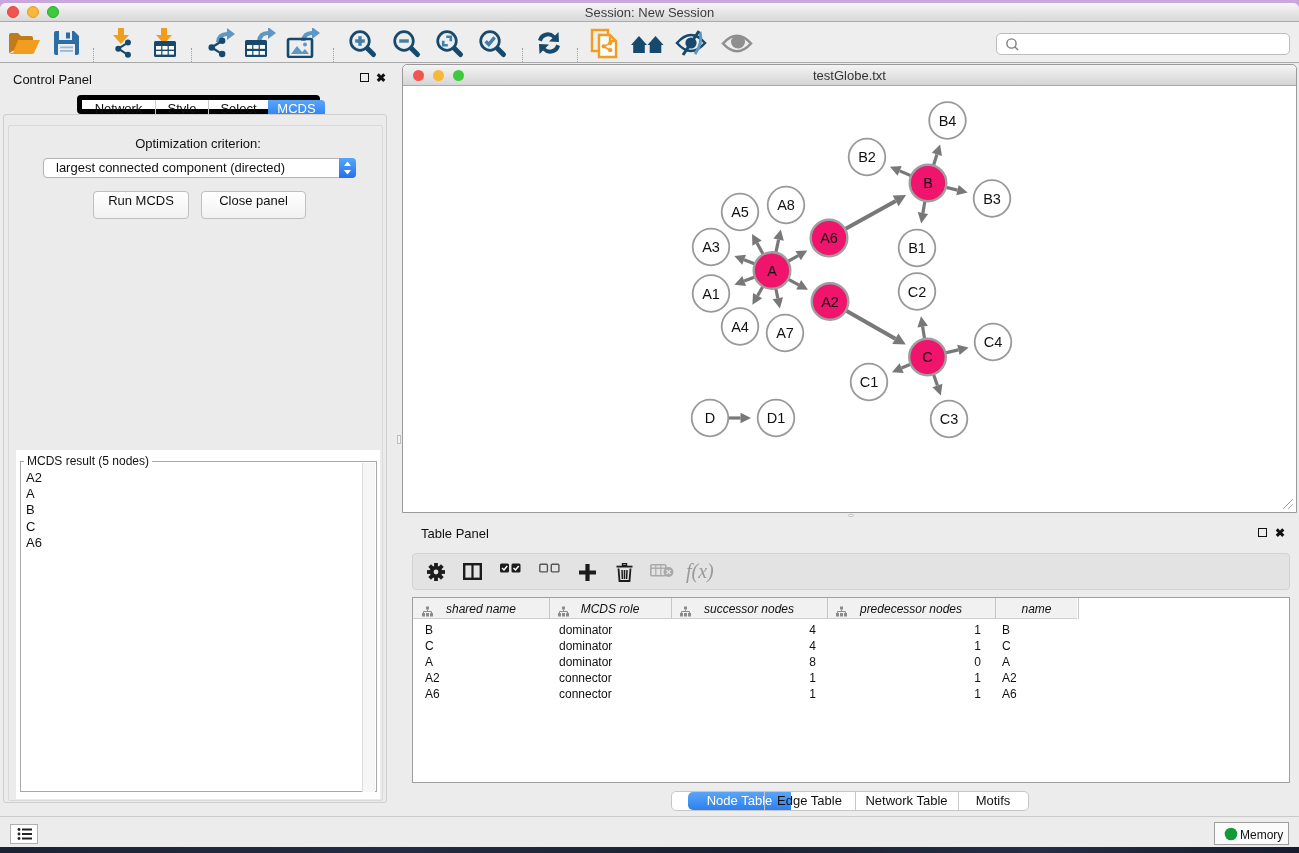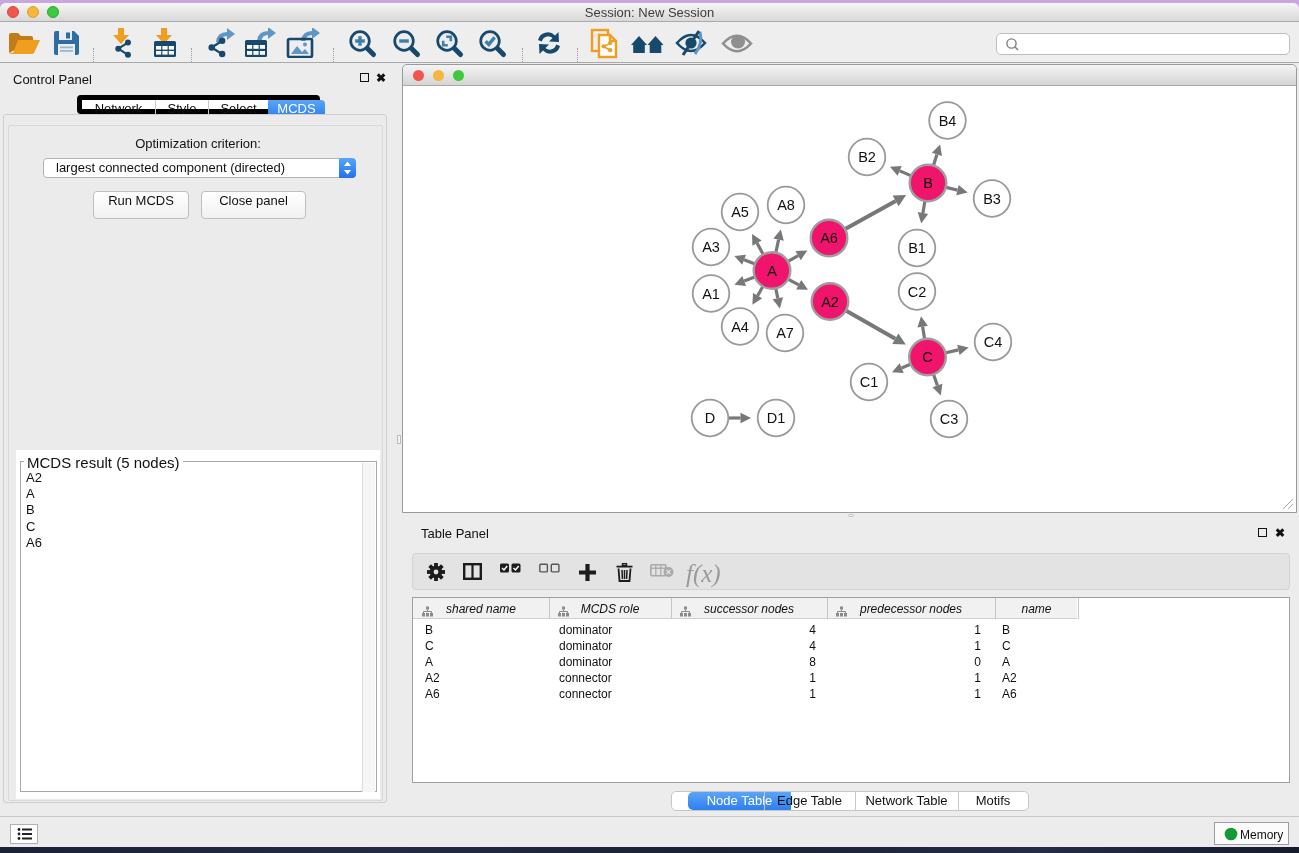--- a/index.html
+++ b/index.html
@@ -43,36 +43,36 @@
 #dropdown { position:absolute; left:43px; top:158px; width:312px; height:20px;
   background:#fff; border:1px solid #b3b3b3; border-radius:4px;
   font-size:13px; color:#111; line-height:18px; padding-left:12px; }
 #stepper { position:absolute; left:295px; top:-1px; width:17px; height:20px;
   background:linear-gradient(#55a7f8,#2470ee); border-radius:0 4px 4px 0; }
 #mcdsbox { position:absolute; left:16px; top:450px; width:364px; height:349px;
   background:#fff; }
 #fieldset { position:absolute; left:4px; top:11px; width:357px; height:331px;
   border:1px solid #a8a8a8; }
 #legend { position:absolute; left:3px; top:-8px; background:#fff;
-  padding:0 3px; font-size:15px; color:#111; }
+  padding:0 3px; font-size:12px; color:#111; }
 #mlist { position:absolute; left:5px; top:8px; font-size:13px; color:#111;
   line-height:16.2px; }
 #mscroll { position:absolute; right:1px; top:1px; width:13px; height:329px;
   background:#f6f6f6; border-left:1px solid #ddd; }
 #netwin { position:absolute; left:402px; top:64px; width:895px; height:449px;
   border:1px solid #9a9a9a; border-radius:5px 5px 0 0; background:#fff; }
 #nettitle { position:absolute; left:0; top:0; width:893px; height:21px;
   background:linear-gradient(#f4f4f4,#d5d5d5); border-radius:5px 5px 0 0;
   border-bottom:1px solid #a9a9a9; }
 .tls { position:absolute; width:11px; height:11px; border-radius:50%; top:5px; }
 #tpanel-title { position:absolute; left:421px; top:526px; }
 #tptool { position:absolute; left:412px; top:553px; width:878px; height:37px;
   background:#e3e3e3; border:1px solid #d2d2d2; border-radius:4px; }
 #fx { position:absolute; left:686px; top:560px; font-family:"Liberation Serif",serif;
-  font-style:italic; font-size:25px; color:#9a9a9a; }
+  font-style:italic; font-size:20px; color:#9a9a9a; }
 #tbl { position:absolute; left:412px; top:597px; width:878px; height:186px;
   background:#fff; border:1px solid #9f9f9f; }
 #thead { position:absolute; left:0; top:0; width:664px; height:21px;
   background:#f1f1f1; border-bottom:1px solid #cfcfcf; }
 .hdiv { position:absolute; top:0; width:1px; height:21px; background:#c6c6c6; }
 .hlabel { position:absolute; top:4px; font-size:12px; color:#111; text-align:center;font-style:italic; }
 .cell { position:absolute; font-size:12px; color:#111; }
 .treeic { position:absolute; top:5px; }
 #btabs { position:absolute; left:671px; top:791px; width:358px; height:20px;
   background:#fff; border:1px solid #c6c6c6; border-radius:5px; }
@@ -264,20 +264,21 @@
       <div id="legend">MCDS result (5 nodes)</div>
   <div id="mlist">A2<br>A<br>B<br>C<br>A6</div>
   <div id="mscroll"></div>
     </div>
 </div>
 <div id="netwin">
   <div id="nettitle">
     <div class="tls" style="left:10px;background:#f1554d"></div>
     <div class="tls" style="left:30px;background:#f5b73c"></div>
     <div class="tls" style="left:50px;background:#3ec93f"></div>
+    <div style="position:absolute;top:3px;width:100%;text-align:center;font-size:13px;color:#333">testGlobe.txt</div>
   </div>
   <svg style="position:absolute;right:2px;bottom:2px" width="12" height="12">
       <path d="M11 1 L1 11 M11 6 L6 11" stroke="#aaa" stroke-width="1"></path>
     </svg>
 </div>
 <svg style="position:absolute;left:403px;top:86px" width="894" height="424">
 <line x1="369.0" y1="184.5" x2="341.2" y2="195.0" stroke="#787878" stroke-width="3.2"></line>
 <polygon points="331.4,198.7 339.3,190.0 343.1,199.9" fill="#787878"></polygon>
 <line x1="369.0" y1="184.5" x2="341.1" y2="173.8" stroke="#787878" stroke-width="3.2"></line>
 <polygon points="331.3,170.0 343.0,168.8 339.2,178.7" fill="#787878"></polygon>

